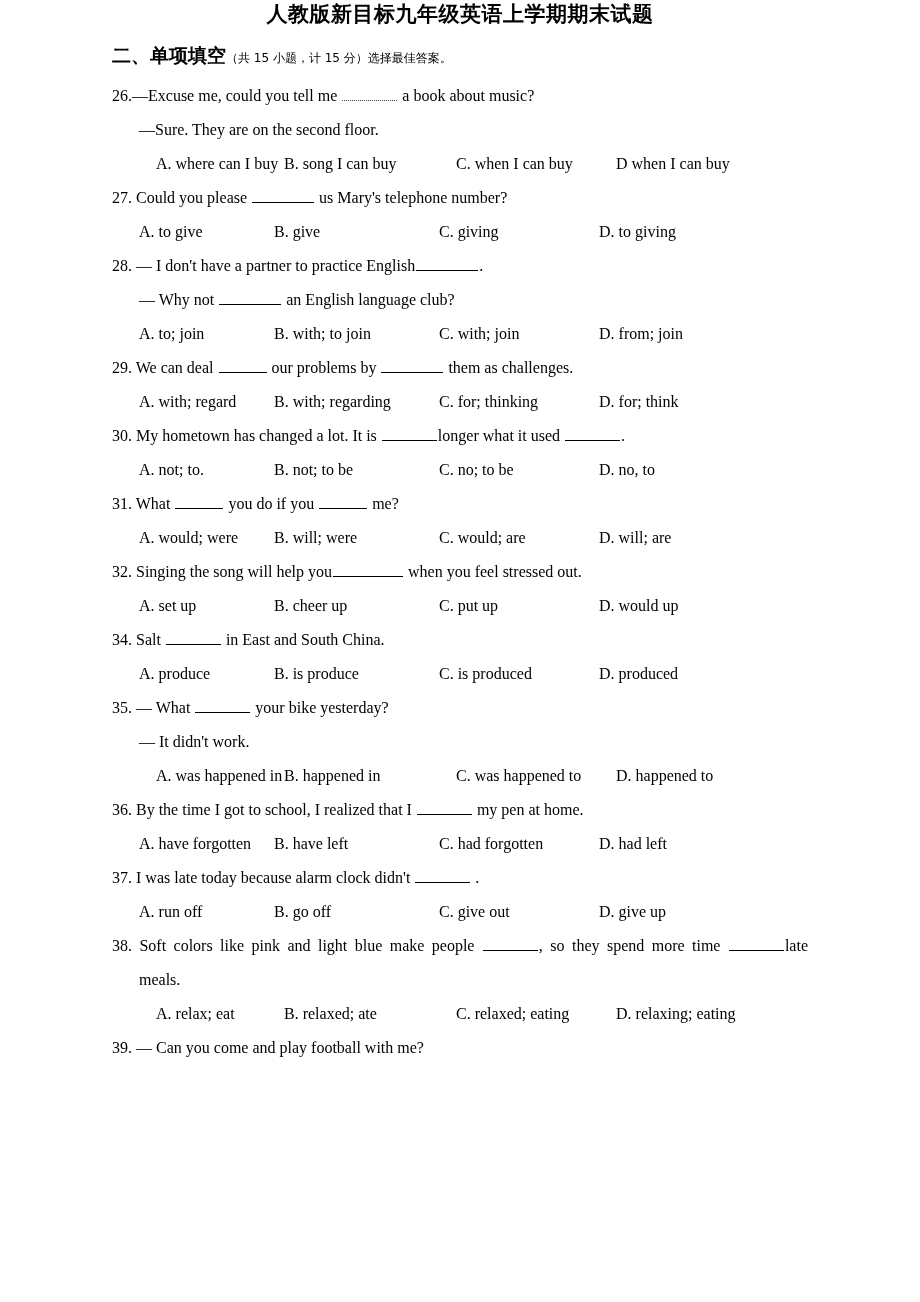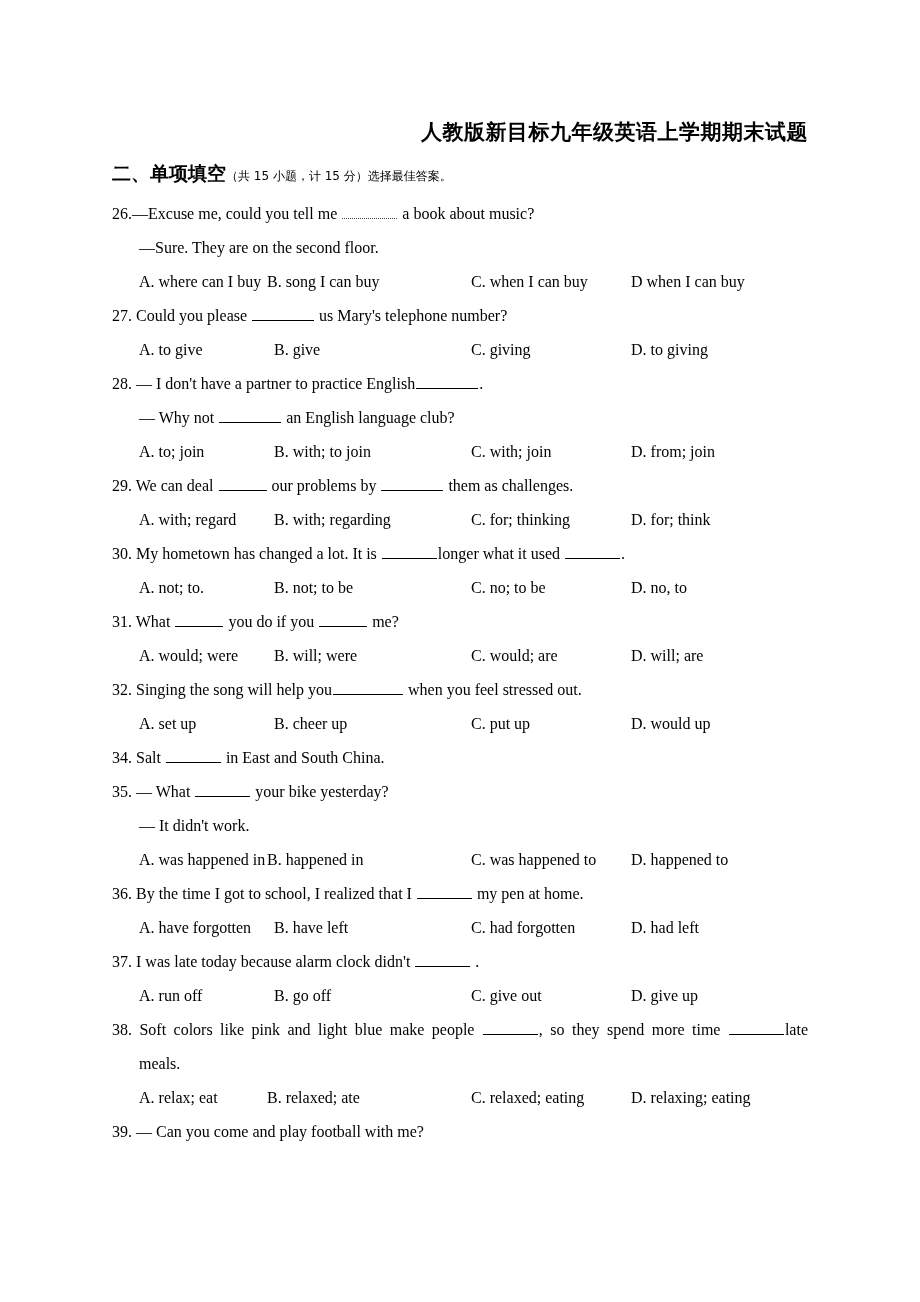--- a/index.html
+++ b/index.html
@@ -19,22 +19,21 @@
     position: relative;
     width: 920px;
     height: 1302px;
     box-sizing: border-box;
     padding: 0 112px;
   }
 
   
   .doc-title {
     margin: 0;
-    padding-top: 118px;
-    text-align: right;
+    text-align: center;
     font-family: Liberation Sans, sans-serif;
     font-size: 21px;
     font-weight: bold;
     letter-spacing: 0.5px;
     line-height: 28px;
     white-space: nowrap;
   }
 
   
   .section-head {
@@ -96,25 +95,25 @@
   
   .opts {
     display: block;
   }
   .opt {
     display: inline-block;
     vertical-align: top;
   }
   .opt.a { width: 135px; }
   .opt.b { width: 165px; }
-  .opt.c { width: 160px; margin-left: 32px; }
+  .opt.c { width: 160px; }
   .opt.d { width: auto; }
 
   
-  .opts.tight .opt.a { width: 128px; }
+  .opts.tight .opt.a { width: 128px; margin-left: 17px; }
   .opts.tight .opt.b { width: 172px; }
   .opts.tight .opt.c { width: 160px; }
 
   
   .blank {
     display: inline-block;
     border-bottom: 1px solid #000;
     height: 13px;
     vertical-align: baseline;
     margin: 0 1px;
@@ -155,20 +154,21 @@
     <div class="line stem"><span>30.</span> <span>My hometown has changed a lot. It is</span> <span class="blank w55"></span><span>longer what it used</span> <span class="blank w55"></span><span>.</span></div>
     <div class="line opts"><span class="opt a">A. not; to.</span><span class="opt b">B. not; to be</span><span class="opt c">C. no; to be</span><span class="opt d">D. no, to</span></div>
 
     <div class="line stem"><span>31.</span> <span>What</span> <span class="blank w48"></span> <span>you do if you</span> <span class="blank w48"></span> <span>me?</span></div>
     <div class="line opts"><span class="opt a">A. would; were</span><span class="opt b">B. will; were</span><span class="opt c">C. would; are</span><span class="opt d">D. will; are</span></div>
 
     <div class="line stem"><span>32.</span> <span>Singing the song will help you</span><span class="blank w70"></span> <span>when you feel stressed out.</span></div>
     <div class="line opts"><span class="opt a">A. set up</span><span class="opt b">B. cheer up</span><span class="opt c">C. put up</span><span class="opt d">D. would up</span></div>
 
     <div class="line stem"><span>34.</span> <span>Salt</span> <span class="blank w55"></span> <span>in East and South China.</span></div>
+    <div class="line opts"><span class="opt a">A. produce</span><span class="opt b">B. is produce</span><span class="opt c">C. is produced</span><span class="opt d">D. produced</span></div>
 
     <div class="line stem"><span>35.</span> <span>— What</span> <span class="blank w55"></span> <span>your bike yesterday?</span></div>
     <div class="line reply">— It didn't work.</div>
     <div class="line opts tight"><span class="opt a">A. was happened in</span><span class="opt b">B. happened in</span><span class="opt c">C. was happened to</span><span class="opt d">D. happened to</span></div>
 
     <div class="line stem"><span>36.</span> <span>By the time I got to school, I realized that I</span> <span class="blank w55"></span> <span>my pen at home.</span></div>
     <div class="line opts"><span class="opt a">A. have forgotten</span><span class="opt b">B. have left</span><span class="opt c">C. had forgotten</span><span class="opt d">D. had left</span></div>
 
     <div class="line stem"><span>37.</span> <span>I was late today because alarm clock didn't</span> <span class="blank w55"></span> <span>.</span></div>
     <div class="line opts"><span class="opt a">A. run off</span><span class="opt b">B. go off</span><span class="opt c">C. give out</span><span class="opt d">D. give up</span></div>

